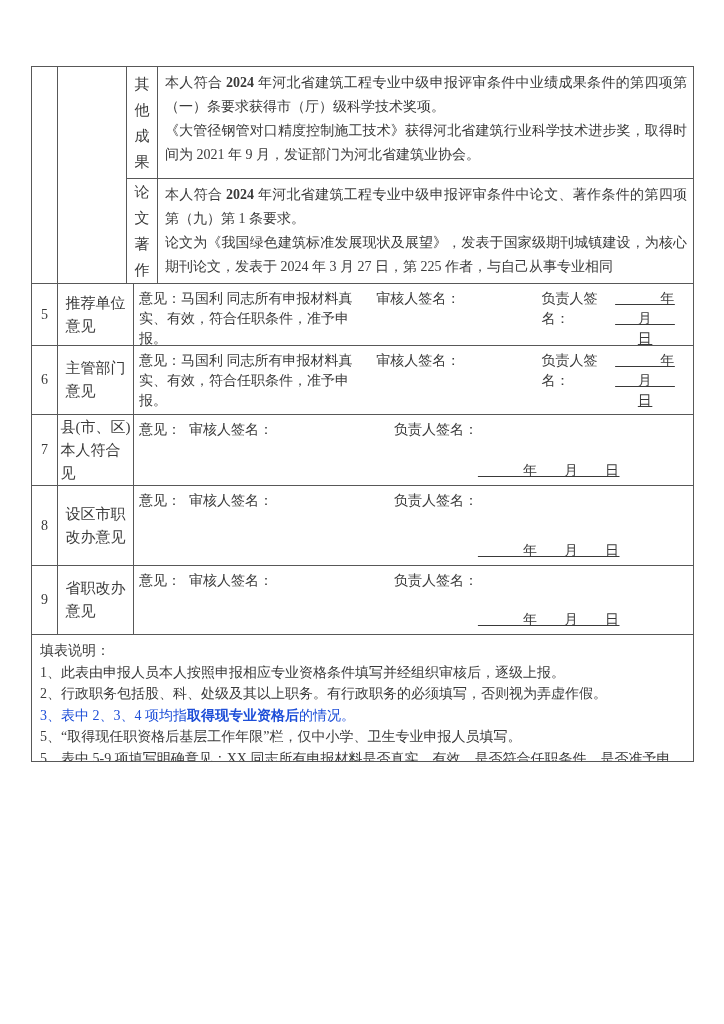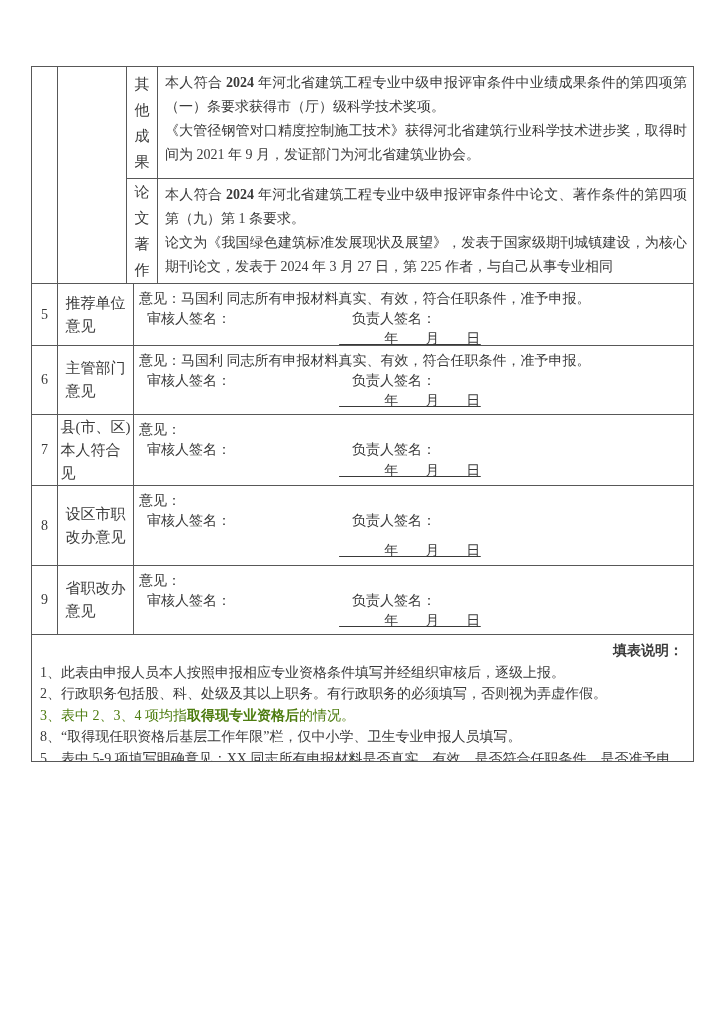--- a/index.html
+++ b/index.html
@@ -39,34 +39,34 @@
   .op-num{
     width:26px;border-right:1px solid #585858;
     display:flex;align-items:center;justify-content:center;font-size:14px;
   }
   .op-label{
     width:76px;border-right:1px solid #585858;
     display:flex;align-items:center;justify-content:center;
     font-size:15px;line-height:23px;white-space:pre-line;
   }
   .op-content{
-    flex:1;display:flex;flex-direction:column;
+    flex:1;display:flex;flex-direction:row;
     padding:5px 12px 4px 5px;font-size:14px;line-height:20px;overflow:hidden;
   }
   .sign-row{display:flex;}
   .sign-row .reviewer{width:205px;margin-left:8px;}
   .date-row{margin-top:auto;text-align:center;letter-spacing:.5px;text-decoration:underline;}
 
   
   .notes{
     flex:1;border-top:1px solid #585858;
     padding:5px 10px 0 8px;font-size:14px;line-height:21.5px;overflow:hidden;
   }
-  .notes-title{font-weight:bold;text-align:right;}
-  .note-red{color:#4d7c0f;}
+  .notes-title{font-weight:normal;}
+  .note-red{color:#1d4ed8;}
   .note-red .red-bold{font-weight:bold;}
 </style>
 </head>
 <body>
 
 <div class="doc-table">
 
   <div class="top-section">
     <div class="col-num-top"></div>
     <div class="col-cat-top"></div>
@@ -166,17 +166,17 @@
       </div>
       <div class="date-row">______年  ___月___  日</div>
     </div>
   </div>
 
   <div class="notes">
     <div class="notes-title">填表说明：</div>
     <div>1、此表由申报人员本人按照申报相应专业资格条件填写并经组织审核后，逐级上报。</div>
     <div>2、行政职务包括股、科、处级及其以上职务。有行政职务的必须填写，否则视为弄虚作假。</div>
     <div class="note-red"><span>3、表中 2、3、4 项均指</span><span class="red-bold">取得现专业资格后</span><span>的情况。</span></div>
-    <div>8、“取得现任职资格后基层工作年限”栏，仅中小学、卫生专业申报人员填写。</div>
+    <div>5、“取得现任职资格后基层工作年限”栏，仅中小学、卫生专业申报人员填写。</div>
     <div>5、表中 5-9 项填写明确意见；XX 同志所有申报材料是否真实、有效，是否符合任职条件，是否准予申报。</div>
   </div>
 
 </div>
 
 </body></html>

